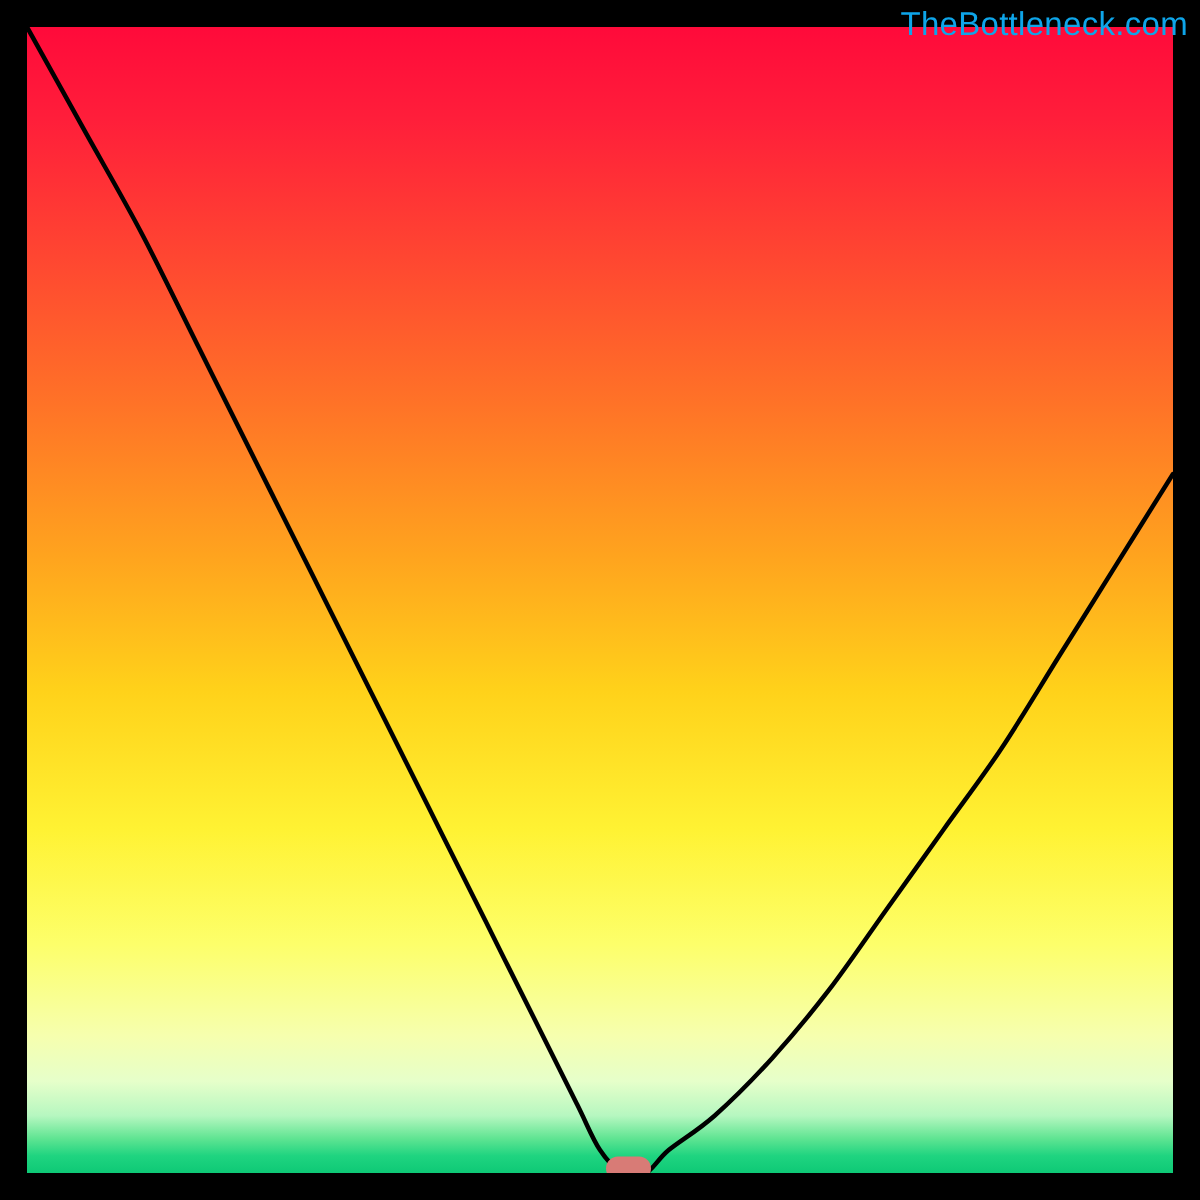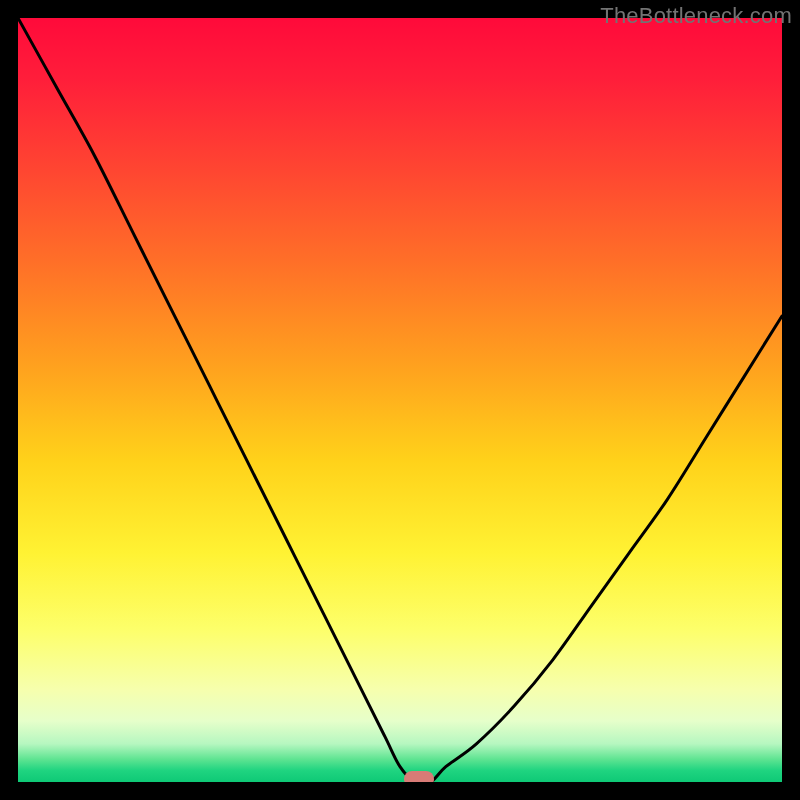--- a/index.html
+++ b/index.html
@@ -55,21 +55,21 @@
     width: 30px;
     height: 16px;
     border-radius: 9px;
     background: #d87b76;
     transform: translate(-50%, -50%);
   }
   .watermark {
     position: absolute;
     top: 3px;
     right: 8px;
-    color: #737373;
+    color: #0ea5e9;
     font-size: 22px;
     letter-spacing: 0.2px;
     user-select: none;
   }
 </style>
 </head>
 <body>
 
 <div class="stage">
 

